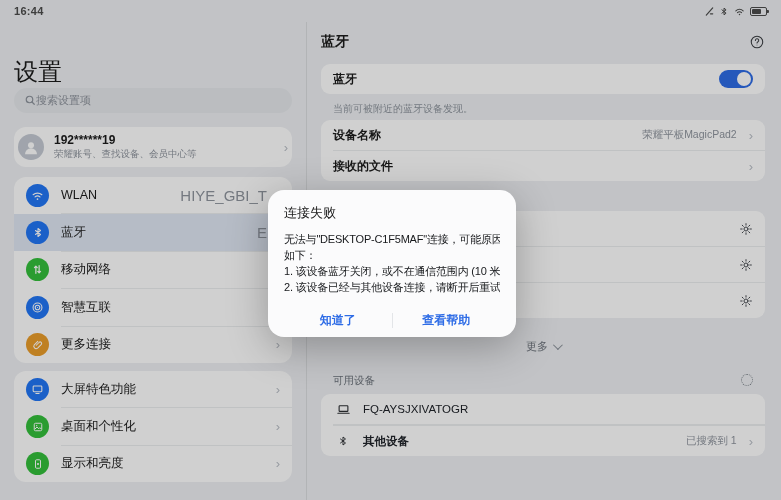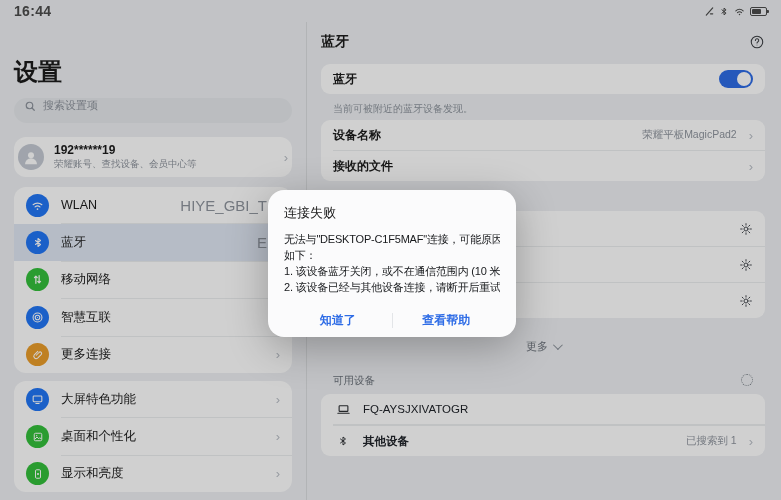--- a/index.html
+++ b/index.html
@@ -5,31 +5,31 @@
   :root{
     --accent:#2e6ce6; --icon-blue:#2276f5; --icon-green:#34c03c; --icon-orange:#eb9d2a;
     --bg:#eef0f3; --card:#ffffff; --txt:#1c1c1c; --sub:#8f959e;
   }
   *{margin:0;padding:0;box-sizing:border-box;}
   body{font-family:"Liberation Sans","DejaVu Sans",sans-serif;background:#888;}
   #screen{position:relative;width:781px;height:500px;background:var(--bg);overflow:hidden;color:var(--txt);}
 
   
   .statusbar{position:absolute;top:0;left:0;right:0;height:22px;display:flex;align-items:center;padding:0 14px;z-index:1;}
-  .time{font-size:14px;font-weight:bold;color:#4c4c4c;letter-spacing:.3px;}
+  .time{font-size:11px;font-weight:bold;color:#4c4c4c;letter-spacing:.3px;}
   .sicons{margin-left:auto;display:flex;align-items:center;gap:4px;color:#4c4c4c;}
   .sicons svg{display:block;}
   .batt{position:relative;width:17px;height:9px;border:1px solid #4c4c4c;border-radius:2px;display:inline-block;}
   .batt::after{content:"";position:absolute;right:-3px;top:2px;width:2px;height:3px;background:#4c4c4c;border-radius:0 1px 1px 0;}
   .bfill{position:absolute;left:1px;top:1px;bottom:1px;width:9px;background:#4c4c4c;border-radius:1px;}
 
   
   .sidebar{position:absolute;top:22px;left:0;width:306px;bottom:0;padding:0 14px;}
-  .stitle{font-size:24px;font-weight:bold;margin-top:34px;}
-  .search{margin-top:10px;height:25px;background:#e6e8ec;border-radius:13px;display:flex;padding:0 10px;gap:7px;}
+  .stitle{font-size:24px;font-weight:normal;margin-top:34px;}
+  .search{margin-top:0;height:25px;background:#e6e8ec;border-radius:13px;display:flex;align-items:center;padding:0 10px;}
   .search .ph{font-size:11px;color:#8d939c;}
   .card{background:var(--card);border-radius:12px;}
   .acard{margin-top:14px;height:40px;display:flex;align-items:center;padding:0 4px;gap:10px;}
   .avatar{width:26px;height:26px;border-radius:50%;background:#c4cad3;display:flex;align-items:center;justify-content:center;overflow:hidden;flex:0 0 auto;}
   .acol{display:flex;flex-direction:column;gap:1px;min-width:0;}
   .aname{font-size:12px;font-weight:bold;}
   .asub{font-size:9.5px;color:var(--sub);white-space:nowrap;}
   .chev{margin-left:auto;color:#b9bec6;font-size:13px;line-height:1;flex:0 0 auto;}
   .group{margin-top:10px;overflow:hidden;}
   .g2{margin-top:8px;}

